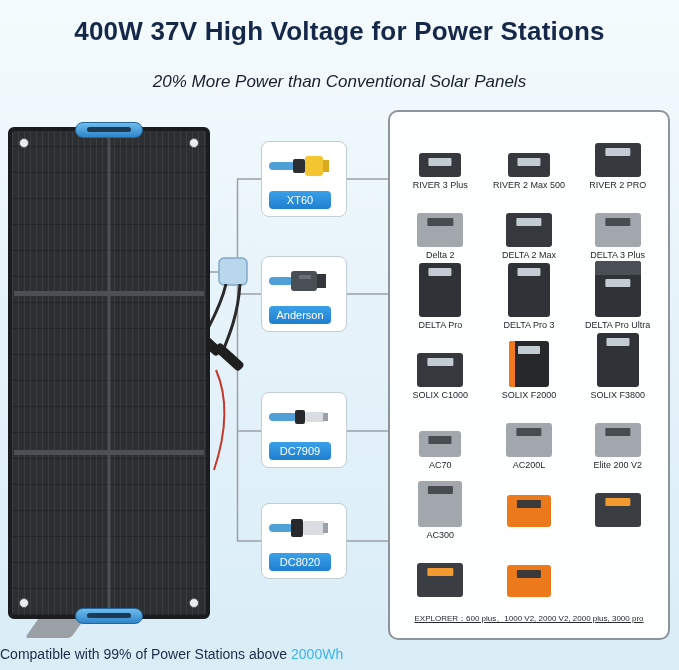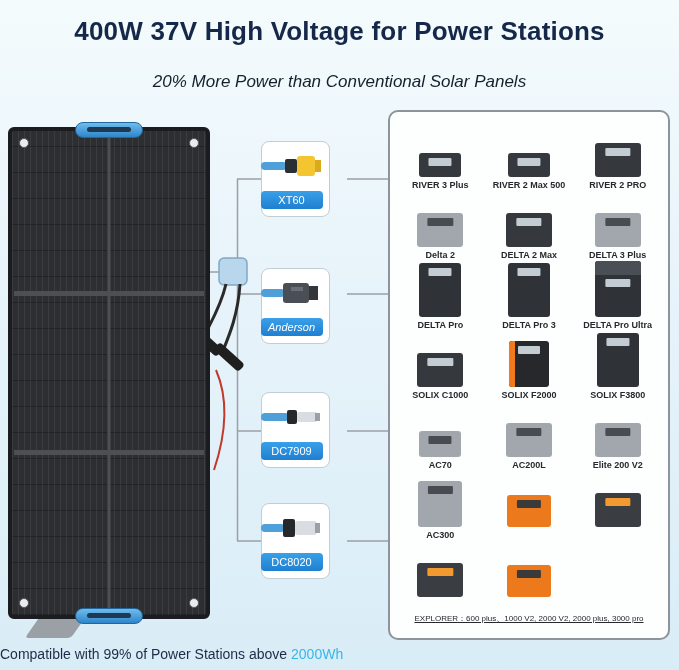--- a/index.html
+++ b/index.html
@@ -30,35 +30,35 @@
   .grommet{position:absolute;width:8px;height:8px;border-radius:50%;background:#e8ecef;border:1px solid #55585c;}
   .grommet.tl{left:7px;top:7px;} .grommet.tr{right:7px;top:7px;}
   .grommet.bl{left:7px;bottom:7px;} .grommet.br{right:7px;bottom:7px;}
   .kickstand{position:absolute;left:34px;top:612px;width:46px;height:26px;background:#9aa0a5;
     transform:skewX(-35deg);border-radius:3px;z-index:1;}
 
   
   .lines{position:absolute;left:0;top:0;z-index:1;pointer-events:none;}
 
   
-  .conn-box{position:absolute;left:261px;width:69px;height:76px;box-sizing:border-box;
+  .conn-box{position:absolute;left:261px;width:86px;height:76px;box-sizing:border-box;
     background:#ffffff;border:1.5px solid #c3cdd4;border-radius:8px;z-index:2;
     display:flex;flex-direction:column;align-items:center;justify-content:space-between;
     padding:8px 12px 7px 4px;}
-  .conn-box.c0{top:141px;} .conn-box.c1{top:268px;font-style:italic;} .conn-box.c2{top:392px;} .conn-box.c3{top:503px;}
+  .conn-box.c0{top:141px;} .conn-box.c1{top:256px;} .conn-box.c2{top:392px;} .conn-box.c3{top:503px;}
   .conn-label{background:linear-gradient(#3aa0e8,#1f7fd0);color:#fff;font-size:11px;line-height:16px;
     min-width:62px;text-align:center;border-radius:4px;padding:1px 6px;box-sizing:border-box;}
 
   
   .products-panel{position:absolute;left:388px;top:110px;width:282px;height:530px;box-sizing:border-box;
     background:#fdfefe;border:2px solid #8d949b;border-radius:10px;z-index:2;
     padding:8px 6px 4px 6px;}
   .products-grid{display:grid;grid-template-columns:repeat(3,1fr);grid-auto-rows:70px;}
   .product-cell{display:flex;flex-direction:column;align-items:center;justify-content:flex-end;}
-  .product-label{margin-top:3px;font-size:9px;line-height:10px;height:10px;color:#26292d;white-space:nowrap;font-weight:bold;}
+  .product-label{margin-top:3px;font-size:9px;line-height:10px;height:10px;color:#26292d;white-space:nowrap;}
   .explorer-label{margin-top:3px;text-align:center;font-size:8px;color:#26292d;white-space:nowrap;text-decoration:underline;}
 
   
   .p-icon{position:relative;border-radius:3px;}
   .p-icon .screen{position:absolute;left:50%;top:5px;transform:translateX(-50%);
     width:55%;height:8px;background:#c3ccd3;border-radius:1px;}
   .v-box-dark-s{width:42px;height:24px;background:#35383d;}
   .v-box-dark-m{width:46px;height:34px;background:#35383d;}
   .v-box-gray-s{width:42px;height:26px;background:#a2a7ad;}
   .v-box-gray-m{width:46px;height:34px;background:#a2a7ad;}

